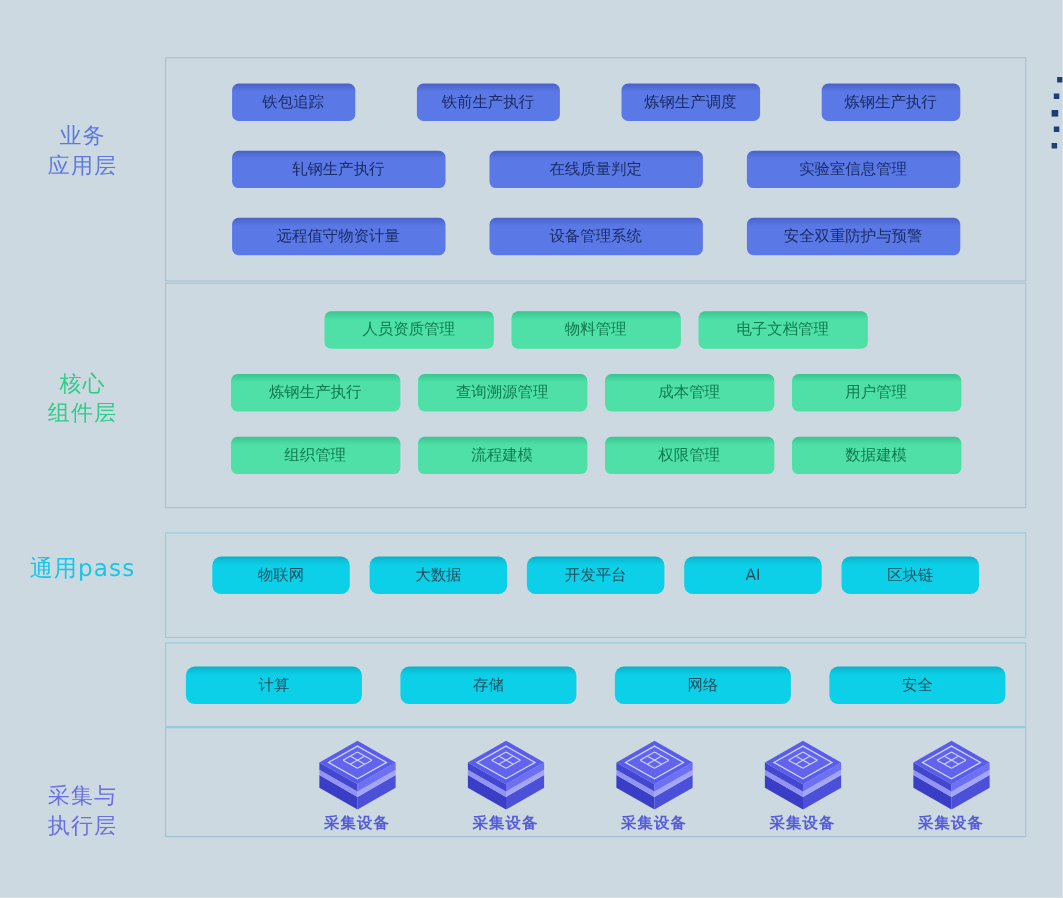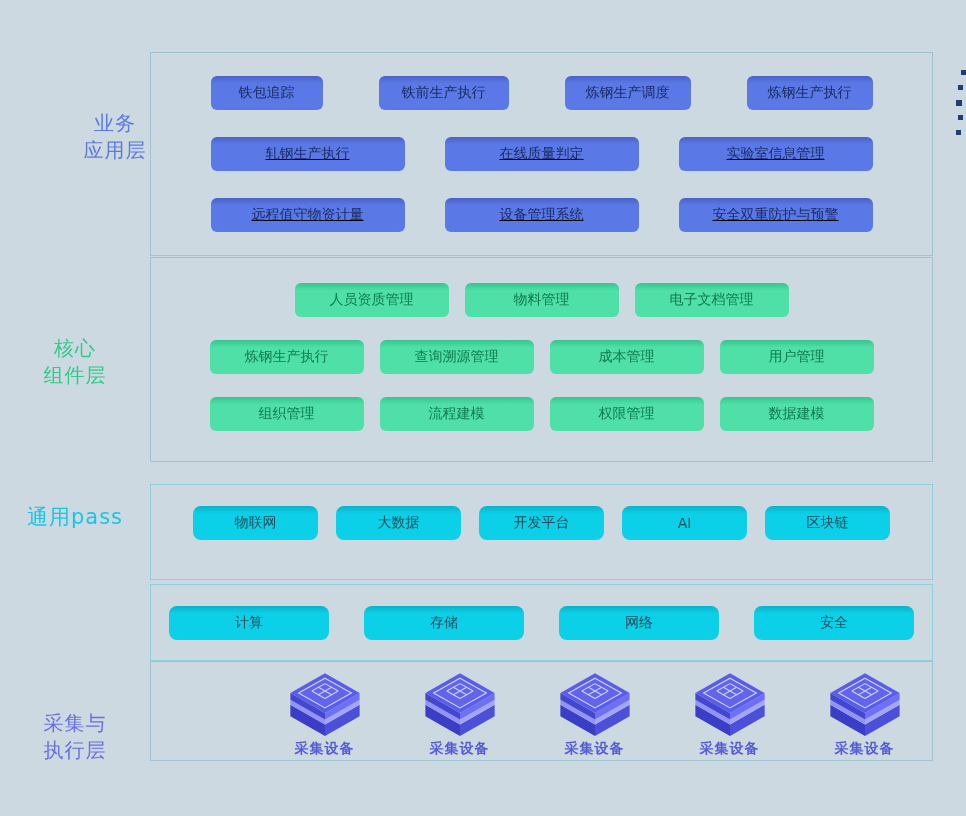--- a/index.html
+++ b/index.html
@@ -22,21 +22,21 @@
   #panel-paas{top:484px;height:96px;padding-top:21px;border-color:#8ed0dd;}
   #panel-iaas{top:584px;height:77px;padding-top:21px;border-color:#8ed0dd;}
   #panel-edge{top:661px;height:100px;flex-direction:row;justify-content:flex-end;padding-top:8px;}
 
   
   .layer-label{
     position:absolute;left:0;width:150px;
     text-align:center;font-size:20px;line-height:27px;
     letter-spacing:1px;
   }
-  #label-business{top:110px;color:#5b79e0;padding-left:40px;}
+  #label-business{top:110px;color:#5b79e0;}
   #label-core{top:335px;color:#2fcb8a;}
   #label-paas{top:504px;color:#18c5e6;font-size:21px;}
   #label-iaas{top:599px;color:#18c5e6;font-size:21px;}
   #label-edge{top:710px;color:#6a6fe2;}
 
   
   .btn-row{display:flex;justify-content:center;align-items:center;}
   .chip{
     height:34px;box-sizing:border-box;
     display:flex;align-items:center;justify-content:center;
@@ -55,21 +55,21 @@
     background:linear-gradient(180deg,#09b2c9 0%,#0ccfe8 22%);
     color:#1f4e5e;
     border-radius:8px;
   }
   
   .row-b1{gap:56px;}
   .row-b1 .chip:nth-child(1){width:112px;}
   .row-b1 .chip:nth-child(2){width:130px;}
   .row-b1 .chip:nth-child(3){width:126px;}
   .row-b1 .chip:nth-child(4){width:126px;}
-  .row-b2,.row-b3{gap:40px;text-decoration:underline;}
+  .row-b2,.row-b3{gap:40px;}
   .row-b2 .chip,.row-b3 .chip{width:194px;}
   
   .row-core{gap:16px;}
   .row-core .chip{width:154px;}
   
   .row-paas{gap:18px;}
   .row-paas .chip{width:125px;}
   .row-iaas{gap:35px;}
   .row-iaas .chip{width:160px;}
 

